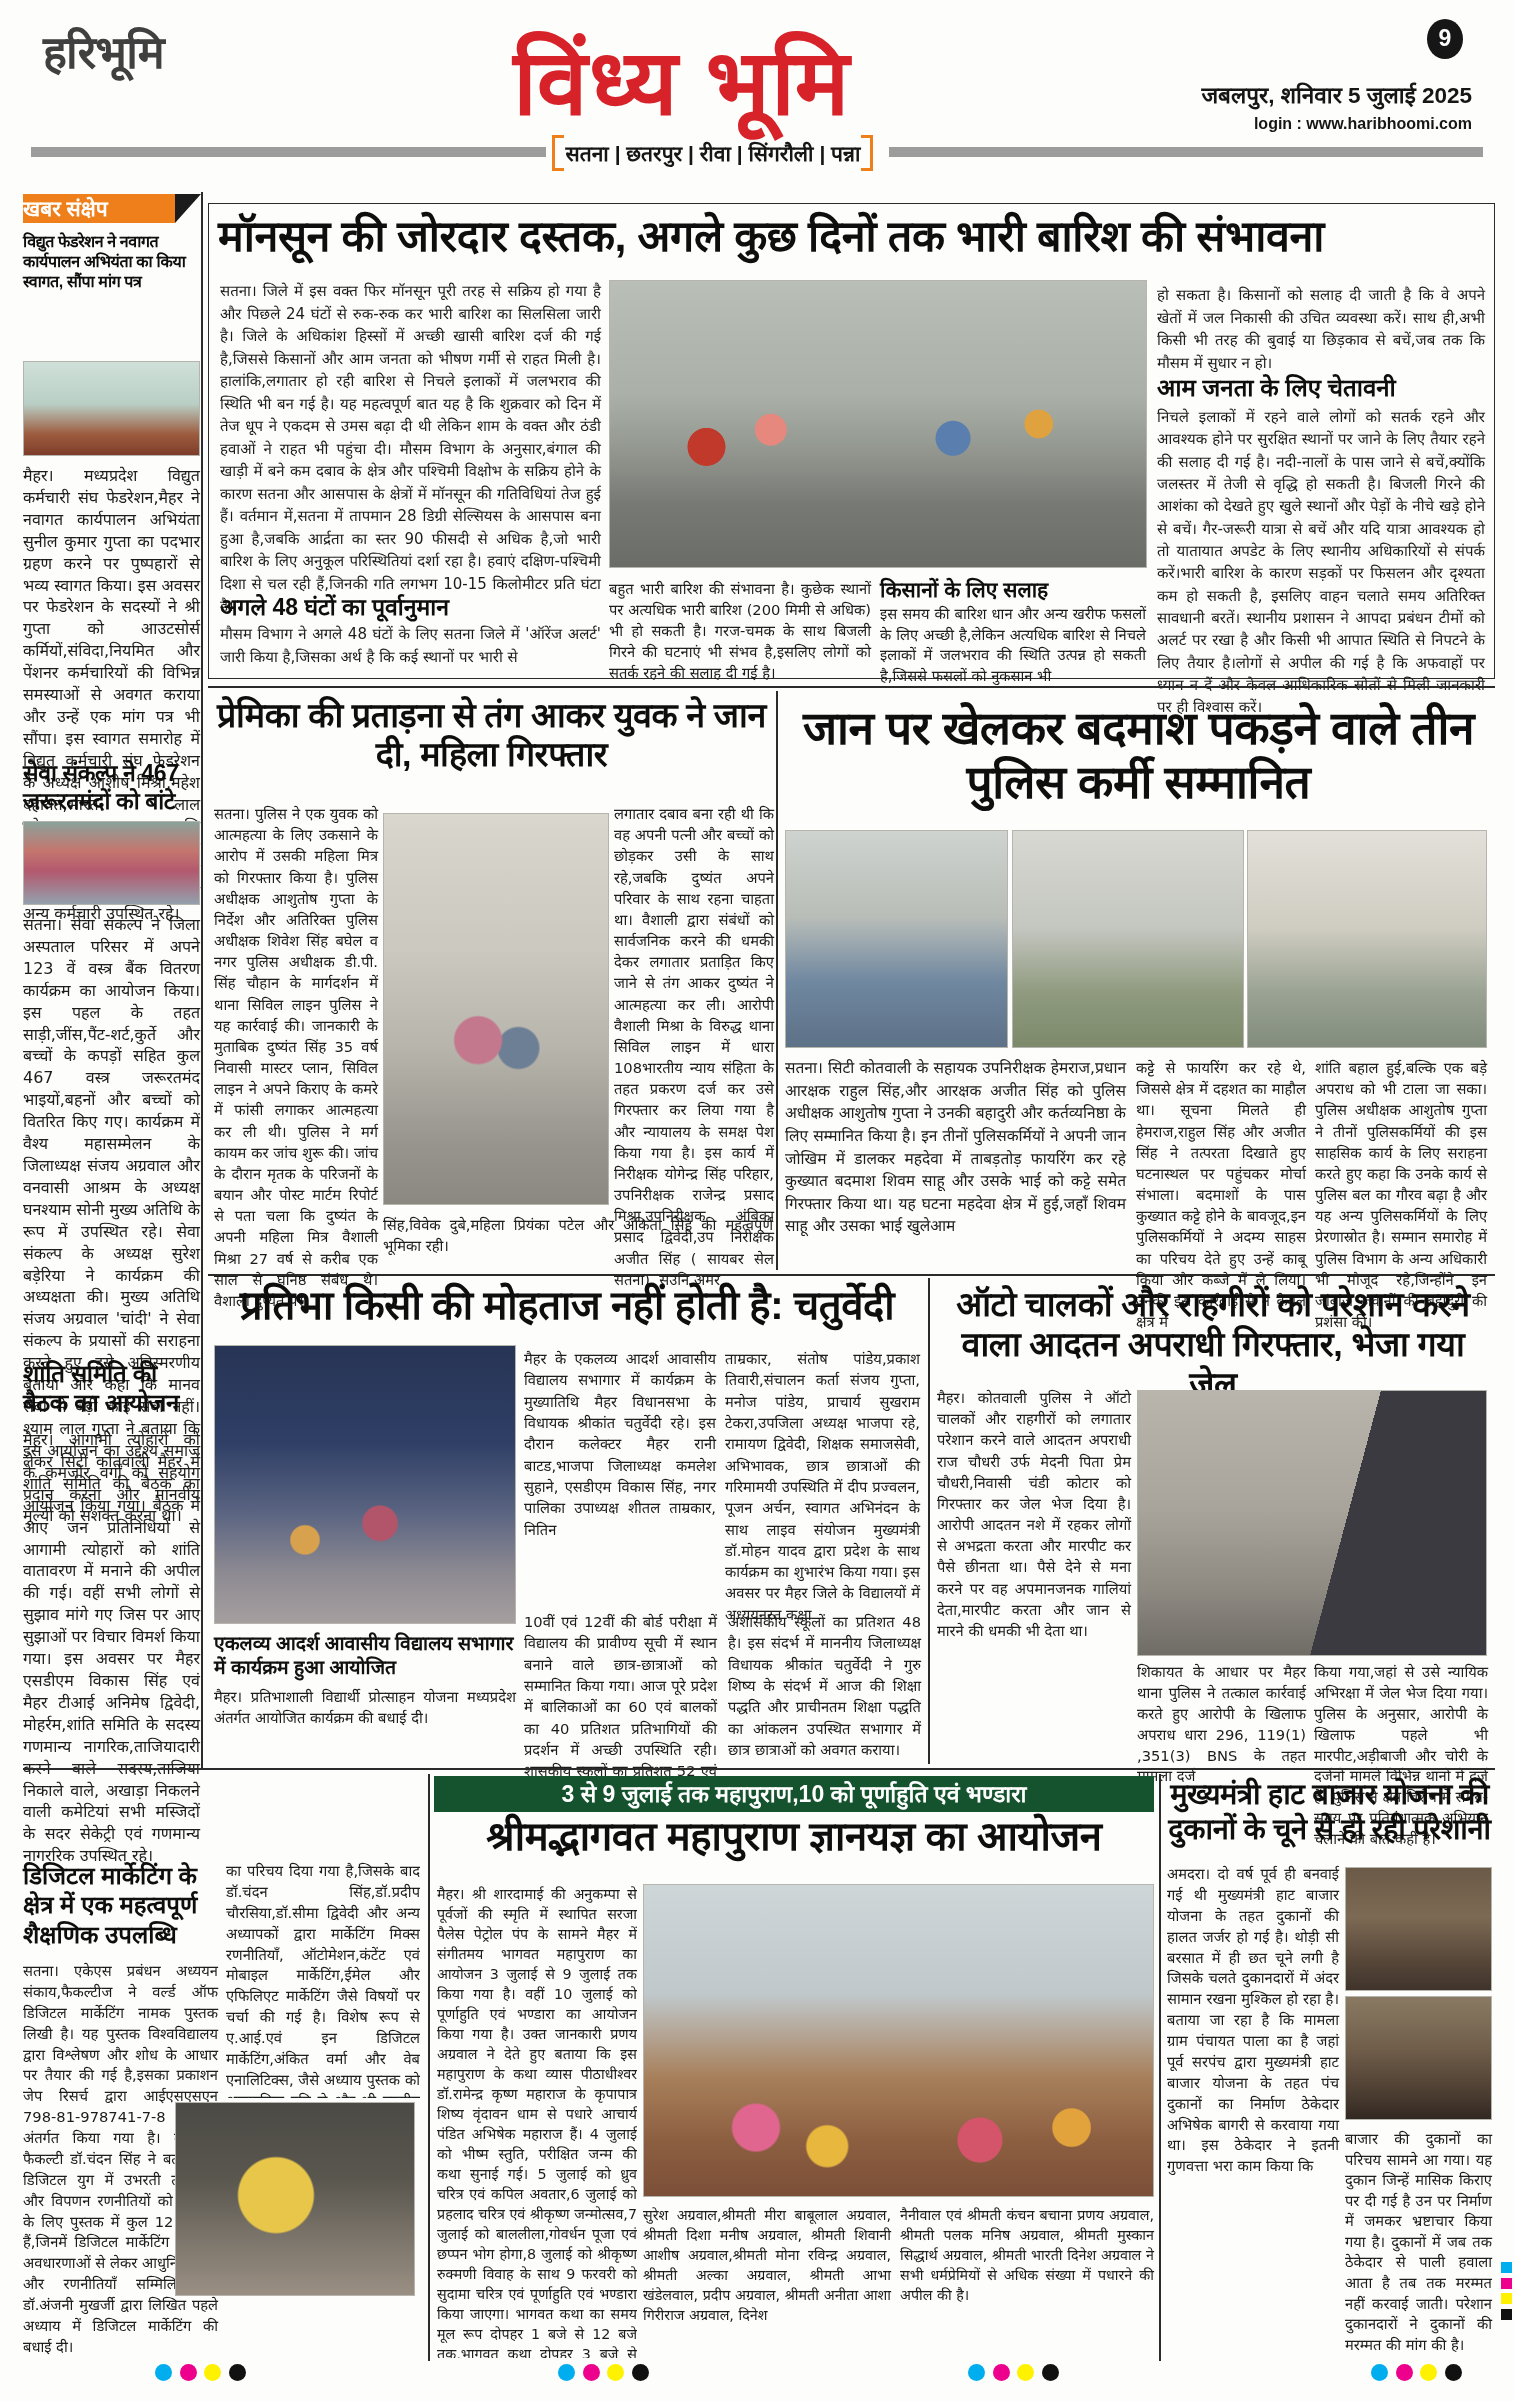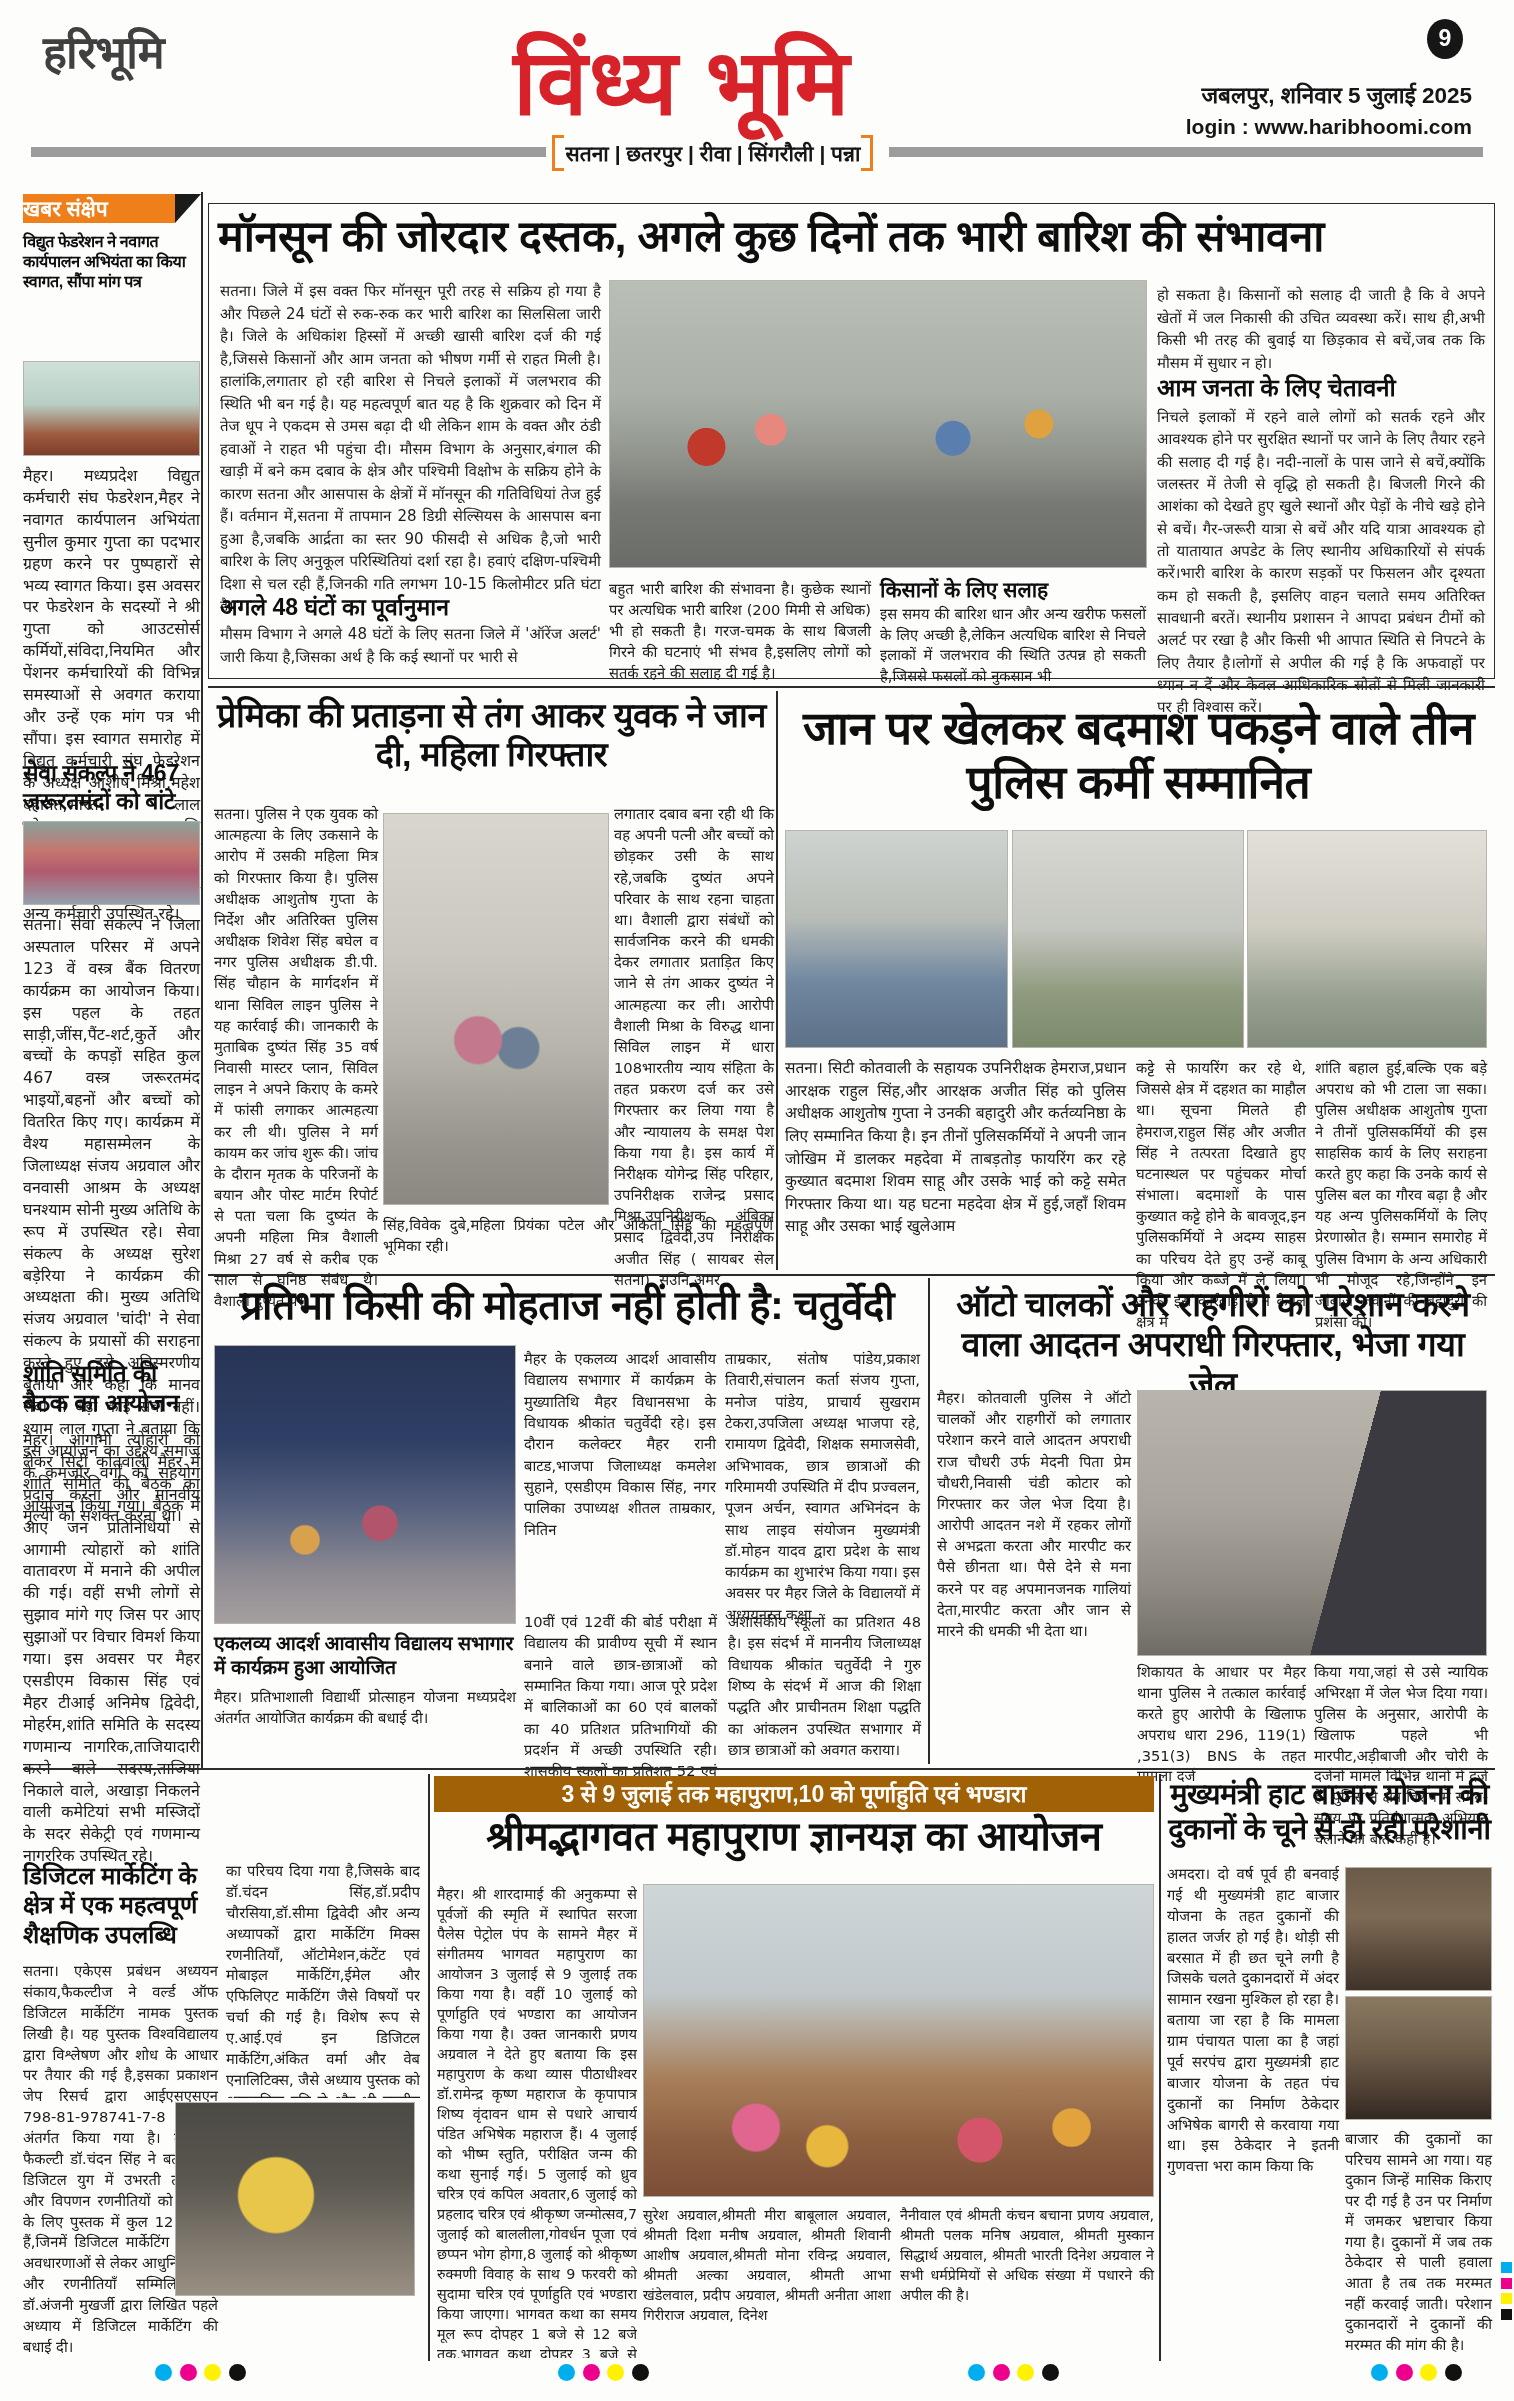--- a/index.html
+++ b/index.html
@@ -26,21 +26,21 @@
 <div id="paper">
 
   <div class="abs" style="left:0;top:0;width:1514px;height:178px;">
     <div class="abs" style="left:43px;top:20px;font-size:45px;font-weight:bold;color:#404040;letter-spacing:-0.8px;">हरिभूमि</div>
     <div class="abs" style="left:256px;top:17px;width:852px;text-align:center;font-size:91px;font-weight:bold;color:#d7222a;letter-spacing:1.5px;">विंध्य भूमि</div>
     <div class="abs" style="left:1427px;top:18.6px;width:36px;height:40px;background:#161616;border-radius:50%;color:#fff;
                 display:flex;align-items:center;justify-content:center;font-size:23px;font-weight:bold;">
       <span>9</span>
     </div>
     <div class="abs" style="left:1069px;top:79px;width:403px;text-align:right;font-size:22.5px;font-weight:bold;color:#161616;">जबलपुर, शनिवार 5 जुलाई 2025</div>
-    <div class="abs" style="left:1069px;top:115px;width:403px;text-align:right;font-size:21px;font-weight:bold;color:#161616;">login : www.haribhoomi.com</div>
+    <div class="abs" style="left:1069px;top:115px;width:403px;text-align:right;font-size:16px;font-weight:bold;color:#161616;">login : www.haribhoomi.com</div>
 
     <div class="abs" style="left:31px;top:147px;width:515px;height:10px;background:#9c9c9c;"></div>
     <div class="abs" style="left:889px;top:147px;width:594px;height:10px;background:#9c9c9c;"></div>
     <div class="abs" style="left:552px;top:135px;width:12.4px;height:36px;border:3.1px solid #ef7f1a;border-right:none;"></div>
     <div class="abs" style="left:861px;top:135px;width:12.4px;height:36px;border:3.1px solid #ef7f1a;border-left:none;"></div>
     <div class="abs" style="left:565px;top:139px;width:296px;text-align:center;font-size:21px;font-weight:bold;color:#161616;">सतना | छतरपुर | रीवा | सिंगरौली | पन्ना</div>
   </div>
 
   <div class="abs rule-v" style="left:201px;top:192px;height:1576px;"></div>
 
@@ -142,21 +142,21 @@
 
   <div class="abs subhead" style="left:23px;top:1861px;width:195px;font-size:24px;line-height:1.22;">डिजिटल मार्केटिंग के क्षेत्र में एक महत्वपूर्ण शैक्षणिक उपलब्धि</div>
   <div class="abs body-txt" style="left:23px;top:1961px;width:195px;font-size:14.7px;line-height:1.42;">सतना। एकेएस प्रबंधन अध्ययन संकाय,फैकल्टीज ने वर्ल्ड ऑफ डिजिटल मार्केटिंग नामक पुस्तक लिखी है। यह पुस्तक विश्वविद्यालय द्वारा विश्लेषण और शोध के आधार पर तैयार की गई है,इसका प्रकाशन जेप रिसर्च द्वारा आईएसएसएन 798-81-978741-7-8 के अंतर्गत किया गया है। मैनेजमेंट फैकल्टी डॉ.चंदन सिंह ने बताया कि डिजिटल युग में उभरती तकनीकों और विपणन रणनीतियों को समझने के लिए पुस्तक में कुल 12 अध्याय हैं,जिनमें डिजिटल मार्केटिंग की मूल अवधारणाओं से लेकर आधुनिक टूल्स और रणनीतियाँ सम्मिलित हैं। डॉ.अंजनी मुखर्जी द्वारा लिखित पहले अध्याय में डिजिटल मार्केटिंग की बधाई दी।</div>
   <div class="abs photo" style="left:175px;top:2102px;width:240px;height:194px;
               background:
                 radial-gradient(circle at 42% 48%, #e8c64a 0 37px, transparent 39px),
                 linear-gradient(180deg,#4c4a45 0%,#5a574f 40%,#7b746a 70%,#9a8f83 100%);"></div>
   <div class="abs body-txt" style="left:226px;top:1861px;width:194px;font-size:14.7px;line-height:1.42;height:237px;overflow:hidden;">का परिचय दिया गया है,जिसके बाद डॉ.चंदन सिंह,डॉ.प्रदीप चौरसिया,डॉ.सीमा द्विवेदी और अन्य अध्यापकों द्वारा मार्केटिंग मिक्स रणनीतियाँ, ऑटोमेशन,कंटेंट एवं मोबाइल मार्केटिंग,ईमेल और एफिलिएट मार्केटिंग जैसे विषयों पर चर्चा की गई है। विशेष रूप से ए.आई.एवं इन डिजिटल मार्केटिंग,अंकित वर्मा और वेब एनालिटिक्स, जैसे अध्याय पुस्तक को अकादमिक दृष्टि से और भी पठनीय बनाते हैं। यह पुस्तक प्रबंधन शिक्षा को व्यावहारिक और समकालीन संदर्भों से जोड़ने का एक सराहनीय प्रयास है। यह न केवल विषय विद्यालय के छात्रों और शोधकर्ताओं के लिए उपयोगी सिद्ध होगी,बल्कि डिजिटलीकरण की ओर बढ़ते व्यवसाय जगत के लिए भी एक मार्गदर्शक के रूप में कार्य करेगी। विश्वविद्यालय प्रबंधन ने लेखकों को बधाई दी।</div>
   <div class="abs body-txt" style="left:23px;top:2299px;width:397px;font-size:14.7px;line-height:1.4;"></div>
 
-  <div class="abs" style="left:434px;top:1776px;width:720px;height:36px;background:#a16207;color:#fff;text-align:center;
+  <div class="abs" style="left:434px;top:1776px;width:720px;height:36px;background:#14532d;color:#fff;text-align:center;
               font-size:23px;font-weight:bold;line-height:36px;">
     <span>3 से 9 जुलाई तक महापुराण,10 को पूर्णाहुति एवं भण्डारा</span>
   </div>
   <div class="abs headline" style="left:434px;top:1816px;width:720px;text-align:center;font-size:40px;line-height:1.0;">श्रीमद्भागवत महापुराण ज्ञानयज्ञ का आयोजन</div>
   <div class="abs body-txt" style="left:437px;top:1884px;width:200px;font-size:14.3px;line-height:1.4;height:474px;overflow:hidden;">मैहर। श्री शारदामाई की अनुकम्पा से पूर्वजों की स्मृति में स्थापित सरजा पैलेस पेट्रोल पंप के सामने मैहर में संगीतमय भागवत महापुराण का आयोजन 3 जुलाई से 9 जुलाई तक किया गया है। वहीं 10 जुलाई को पूर्णाहुति एवं भण्डारा का आयोजन किया गया है। उक्त जानकारी प्रणय अग्रवाल ने देते हुए बताया कि इस महापुराण के कथा व्यास पीठाधीश्वर डॉ.रामेन्द्र कृष्ण महाराज के कृपापात्र शिष्य वृंदावन धाम से पधारे आचार्य पंडित अभिषेक महाराज हैं। 4 जुलाई को भीष्म स्तुति, परीक्षित जन्म की कथा सुनाई गई। 5 जुलाई को ध्रुव चरित्र एवं कपिल अवतार,6 जुलाई को प्रहलाद चरित्र एवं श्रीकृष्ण जन्मोत्सव,7 जुलाई को बाललीला,गोवर्धन पूजा एवं छप्पन भोग होगा,8 जुलाई को श्रीकृष्ण रुक्मणी विवाह के साथ 9 फरवरी को सुदामा चरित्र एवं पूर्णाहुति एवं भण्डारा किया जाएगा। भागवत कथा का समय मूल रूप दोपहर 1 बजे से 12 बजे तक,भागवत कथा दोपहर 3 बजे से होगी। कथा श्रोता श्रीमती निर्मला देवी अग्रवाल,राधेश्याम अग्रवाल, बाबूलाल अग्रवाल,मनीष अग्रवाल, श्रीमती सुमन अग्रवाल, श्रीमती श्यामवती</div>
   <div class="abs photo" style="left:643px;top:1884px;width:511px;height:313px;
               background:
                 radial-gradient(circle at 22% 78%, #e0668f 0 23px, transparent 25px),
                 radial-gradient(circle at 36% 84%, #e8b83e 0 20px, transparent 22px),
                 radial-gradient(circle at 66% 82%, #d4556a 0 22px, transparent 23px),

